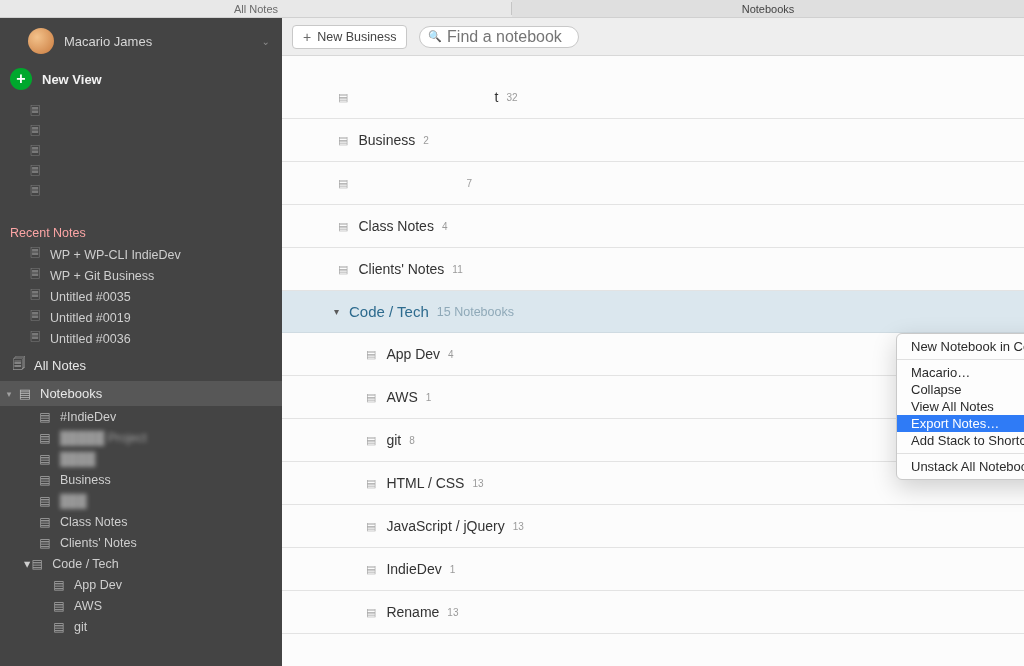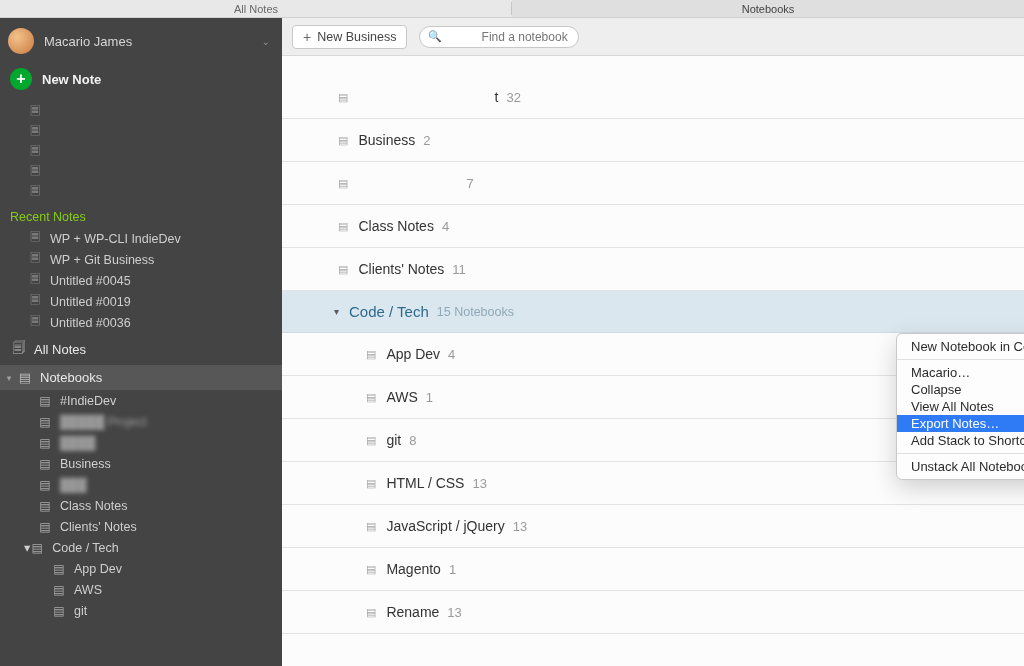--- a/index.html
+++ b/index.html
@@ -6,55 +6,55 @@
   html, body { width: 1024px; height: 666px; font-family: -apple-system, BlinkMacSystemFont, "Segoe UI", Helvetica, Arial, sans-serif; overflow: hidden; background:#f7f7f7; }
   
   .tabs { display:flex; height:18px; width:100%; background:#e8e8e8; border-bottom:1px solid #d0d0d0; font-size:11px; color:#6a6a6a;}
   .tab { flex:1; display:flex; align-items:center; justify-content:center; position:relative;}
   .tab.active { background:#dfdfdf; color:#444;}
   .tab:not(:last-child)::after{content:'';position:absolute;right:0;top:2px;bottom:2px;width:1px;background:#c5c5c5;}
 
   .main { display:flex; height:648px; }
   
   .sidebar { width:282px; background:#444444; color:#d7d7d7; font-size:13px; display:flex; flex-direction:column; }
-  .account { display:flex; align-items:center; padding:10px 12px 8px 8px; }
+  .account { display:flex; align-items:center; padding:10px 12px 8px 28px; }
   .avatar { width:26px; height:26px; border-radius:50%; background: radial-gradient(circle at 35% 35%, #f3c28b, #c97a3e); margin-right:10px;}
   .acct-name { flex:1; font-size:13px; color:#d7d7d7;}
   .chev { color:#8c8c8c; font-size:10px;}
   .newnote { display:flex; align-items:center; padding:6px 12px 10px 10px; }
   .plus { width:22px;height:22px;border-radius:50%;background:#00a82d;color:#fff;display:flex;align-items:center;justify-content:center;font-size:16px;font-weight:600;margin-right:10px;}
   .newnote-label{font-weight:600;color:#f2f2f2;font-size:13px;}
 
   .sb-section { padding:2px 0;}
   .sb-item { display:flex; align-items:center; height:21px; padding:0 10px 0 28px; color:#cfcfcf; font-size:12.5px; white-space:nowrap;}
   .sb-item.tight { height:20px;}
   .sb-item .ic { width:14px; display:inline-flex; justify-content:center; margin-right:8px; color:#a9a9a9; font-size:12px;}
-  .sb-header { padding:6px 10px 4px 10px; font-size:12.5px; color:#84cc16;}
+  .sb-header { padding:6px 10px 4px 10px; font-size:12.5px; color:#fca5a5;margin-top:16px;}
   .sb-group { display:flex; align-items:center; padding:5px 10px; font-size:13px; color:#e8e8e8;}
   .sb-group .gic{ width:18px; text-align:center; margin-right:6px; color:#bcbcbc;}
   .sb-group.active { background:#575757;}
   .sb-group .tri { width:10px; color:#a0a0a0; font-size:9px; margin-right:2px; display:inline-block; text-align:center;}
   .sb-sub { padding-left:38px;}
   .sb-sub.deep { padding-left:52px;}
   .blur { filter: blur(2px); opacity:0.6;}
 
   
   .panel { flex:1; background:#fcfcfc; display:flex; flex-direction:column; position:relative;}
   .toolbar { height:38px; background:#eeeeee; border-bottom:1px solid #d8d8d8; display:flex; align-items:center; padding:0 10px; gap:12px;}
   .btn-newnb { height:24px; padding:0 10px; border:1px solid #c8c8c8; border-radius:4px; background:#fff; font-size:12.5px; color:#444; display:flex; align-items:center; gap:6px;}
   .btn-newnb .pl{font-size:14px;color:#6a6a6a;}
   .search { height:22px; width:160px; border:1px solid #c8c8c8; border-radius:11px; background:#fff; padding:0 8px; display:flex; align-items:center; gap:5px;}
   .search .mg{color:#9a9a9a;font-size:11px;}
-  .search input{border:none;outline:none;font-size:12px;color:#777;flex:1;background:transparent;text-align:center;}
+  .search input{border:none;outline:none;font-size:16px;color:#777;flex:1;background:transparent;}
 
   .list { flex:1; overflow:hidden; }
   .row { display:flex; align-items:center; height:43px; border-bottom:1px solid #e3e3e3; padding-left:56px; font-size:14px; color:#333;}
   .row.sub { padding-left:84px;}
   .row .nbic{ color:#a5a5a5; font-size:11px; margin-right:10px;}
-  .row .cnt { color:#9a9a9a; font-size:13px; margin-left:8px;}
+  .row .cnt { color:#9a9a9a; font-size:10px; margin-left:8px;}
   .stack-row { background:#dbe7ee; height:42px; display:flex; align-items:center; padding-left:52px; border-bottom:1px solid #cfdbe2;}
   .stack-row .tri{ color:#5b5b5b; font-size:10px; margin-right:10px;}
   .stack-row .title{ color:#2d6b8e; font-size:15px; font-weight:500;}
   .stack-row .meta{ color:#8fa9b8; font-size:12.5px; margin-left:8px;}
 
   
   .ctx { position:absolute; left:614px; top:315px; width:208px; background:#fdfdfd; border:1px solid #c9c9c9; border-radius:6px; box-shadow:0 8px 24px rgba(0,0,0,0.18); padding:4px 0; font-size:13px; color:#2b2b2b;}
   .ctx-item { height:17px; padding:1px 14px; display:flex; align-items:center;}
   .ctx-item.hl { background:#2f7bf6; color:#fff;}
   .ctx-sep { height:1px; background:#e0e0e0; margin:4px 0;}
@@ -74,21 +74,21 @@
 <div class="main">
 
   <div class="sidebar">
     <div class="account">
       <div class="avatar"></div>
       <div class="acct-name">Macario James</div>
       <div class="chev">⌄</div>
     </div>
     <div class="newnote">
       <div class="plus">+</div>
-      <div class="newnote-label">New Note</div>
+      <div class="newnote-label">New View</div>
     </div>
 
     <div class="sb-section">
       <div class="sb-item tight">
           <span class="ic">🗏</span>
           <span class="blur"></span>
         </div>
       <div class="sb-item tight">
           <span class="ic">🗏</span>
           <span class="blur"></span>
@@ -111,21 +111,21 @@
     <div class="sb-item">
         <span class="ic">🗏</span>
         <span>WP + WP-CLI IndieDev</span>
       </div>
     <div class="sb-item">
         <span class="ic">🗏</span>
         <span>WP + Git Business</span>
       </div>
     <div class="sb-item">
         <span class="ic">🗏</span>
-        <span>Untitled #0045</span>
+        <span>Untitled #0035</span>
       </div>
     <div class="sb-item">
         <span class="ic">🗏</span>
         <span>Untitled #0019</span>
       </div>
     <div class="sb-item">
         <span class="ic">🗏</span>
         <span>Untitled #0036</span>
       </div>
 
@@ -253,21 +253,21 @@
           <span>HTML / CSS</span>
           <span class="cnt">13</span>
         </div>
       <div class="row sub">
           <span class="nbic">▤</span>
           <span>JavaScript / jQuery</span>
           <span class="cnt">13</span>
         </div>
       <div class="row sub">
           <span class="nbic">▤</span>
-          <span>Magento</span>
+          <span>IndieDev</span>
           <span class="cnt">1</span>
         </div>
       <div class="row sub">
           <span class="nbic">▤</span>
           <span>Rename</span>
           <span class="cnt">13</span>
         </div>
     </div>
 
     <div class="ctx">

